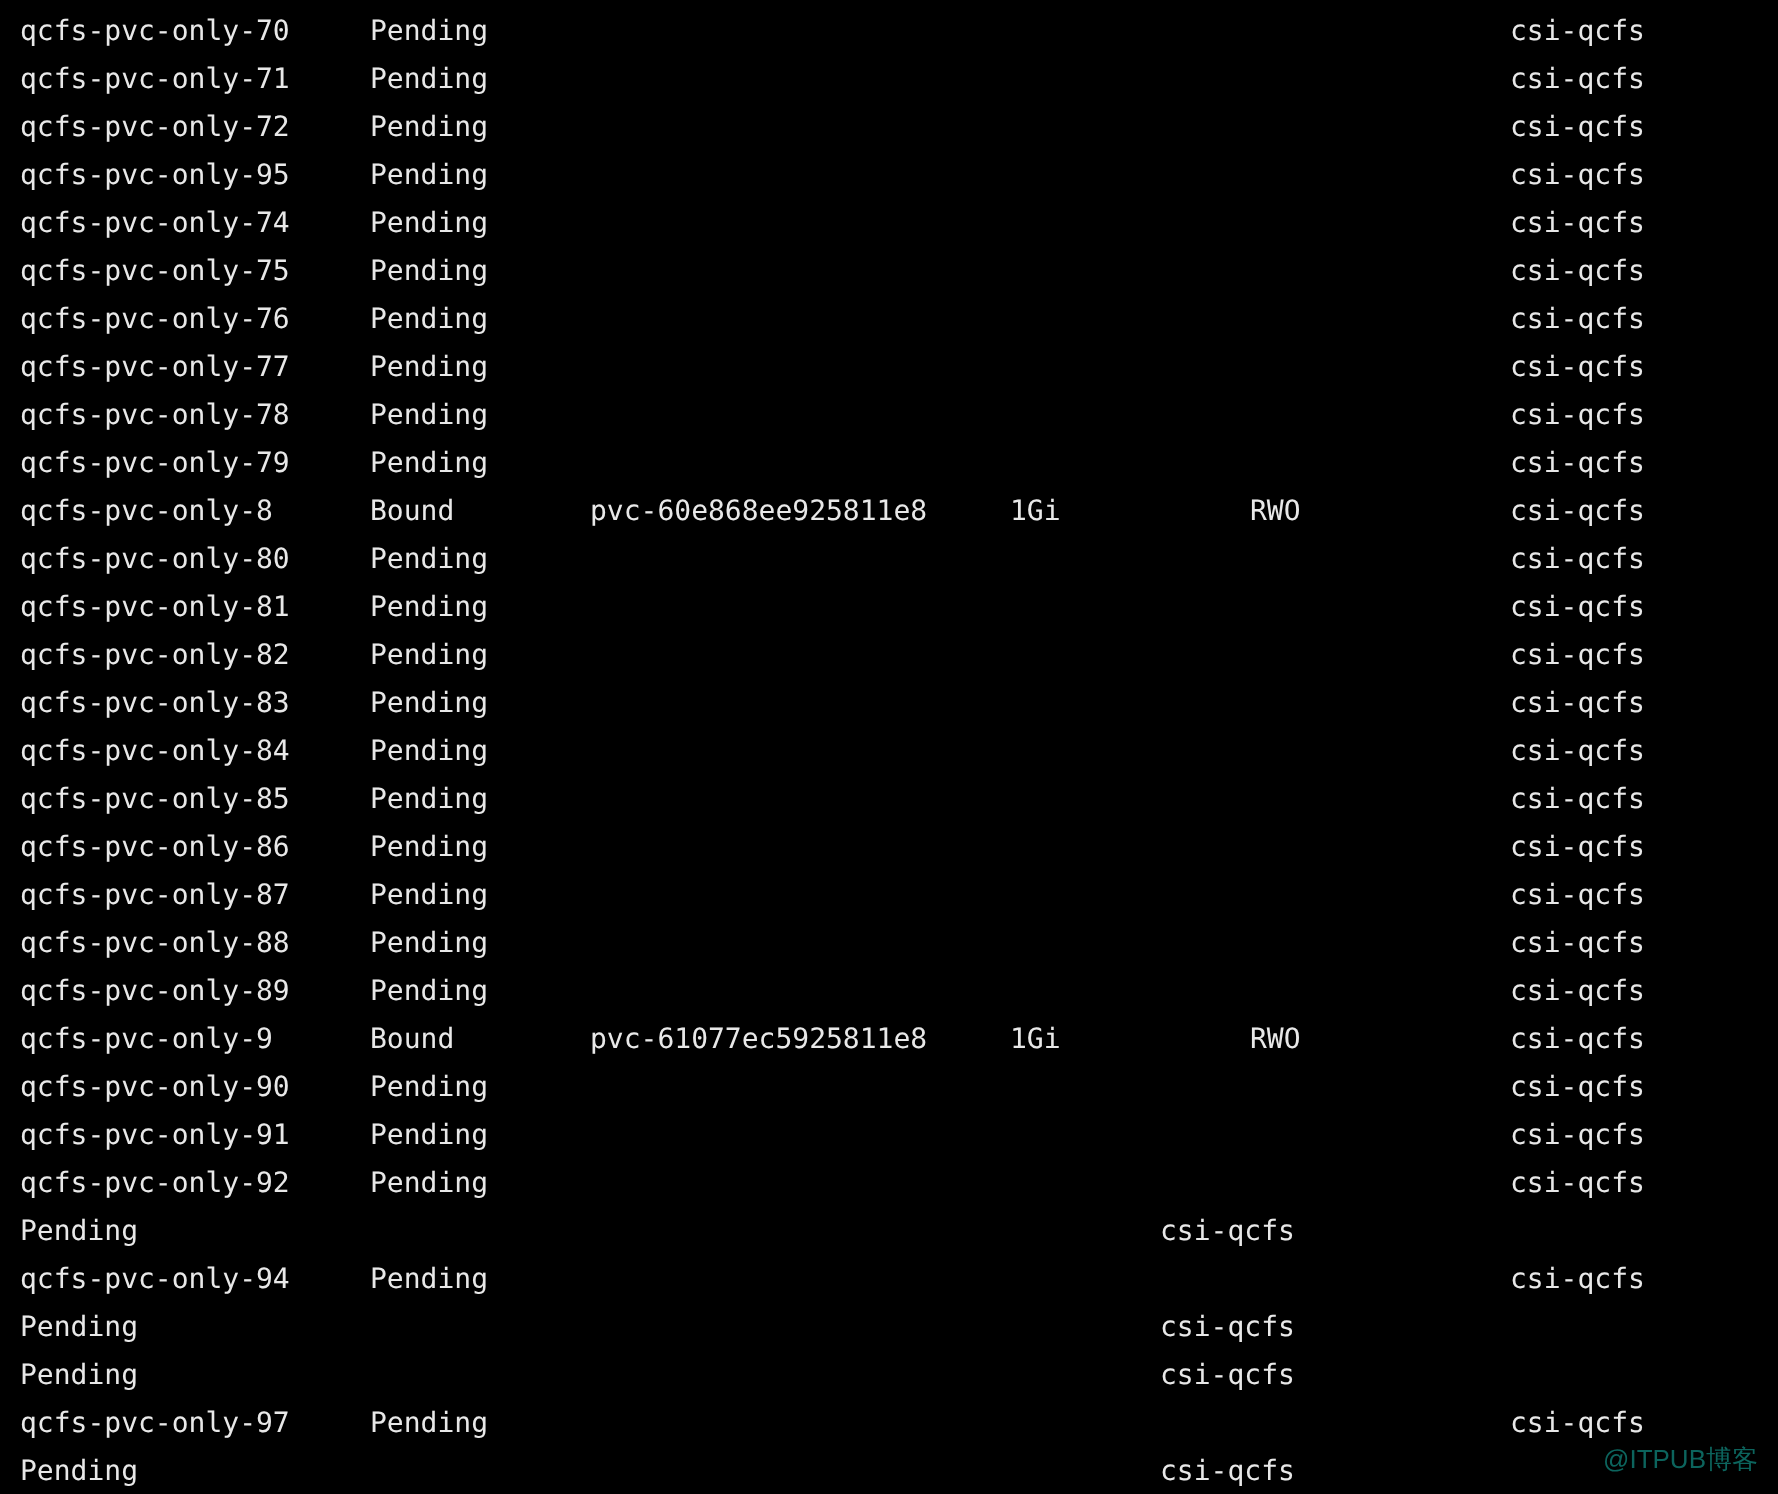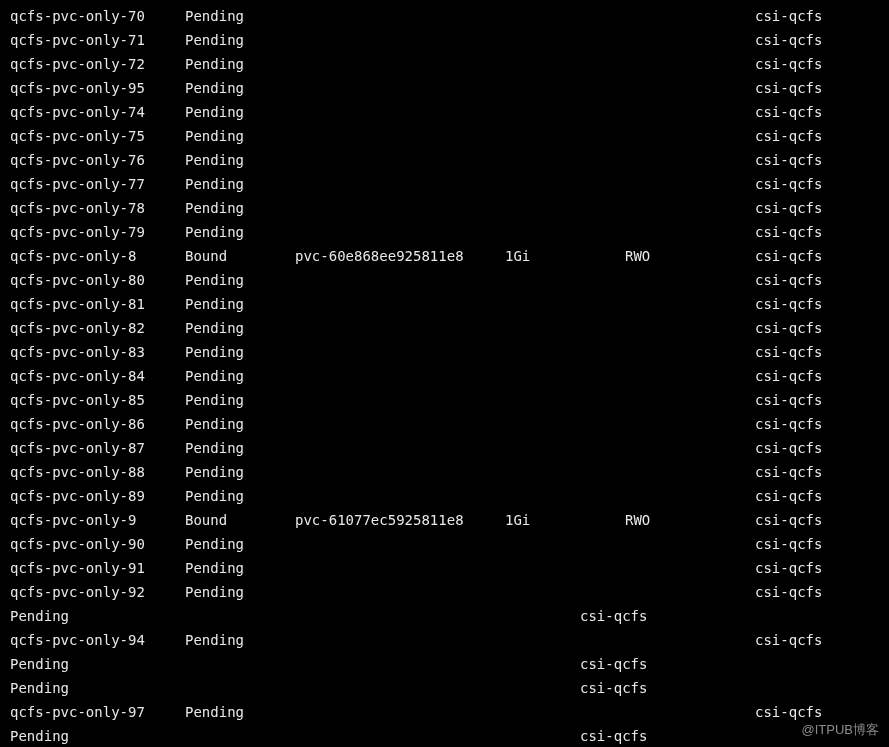--- a/index.html
+++ b/index.html
@@ -49,21 +49,21 @@
       flex-shrink: 0;
     }
     .col-storageclass {
       flex-shrink: 0;
       text-align: right;
     }
     .watermark {
       position: absolute;
       bottom: 8px;
       right: 10px;
-      color: #a3a3a3;
+      color: #0f766e;
       font-size: 13px;
       font-family: sans-serif;
       opacity: 0.85;
     }
   </style>
 </head>
 <body>
 
 <div class="terminal-output" id="terminal-output">
     <div class="row"><span class="col-name">qcfs-pvc-only-70</span><span class="col-status">Pending</span><span class="col-volume"></span><span class="col-capacity"></span><span class="col-access"></span><span class="col-storageclass">csi-qcfs</span></div>

